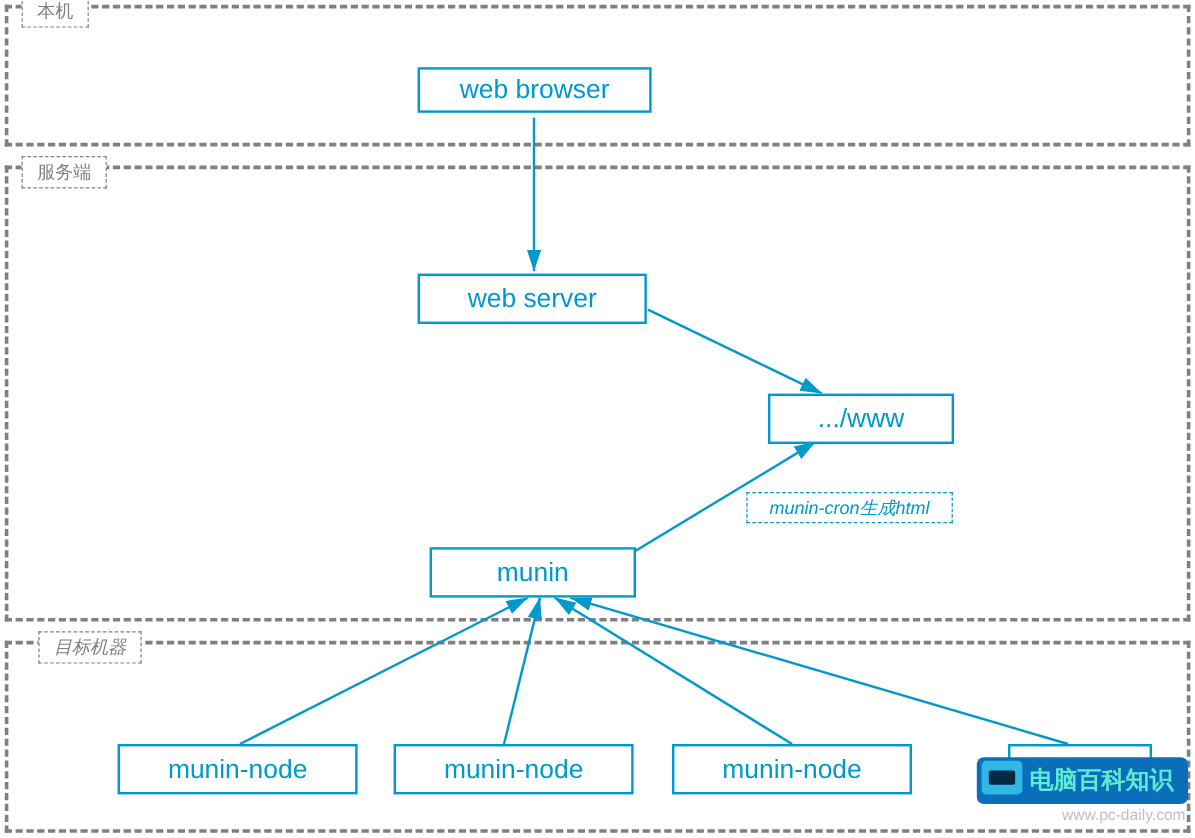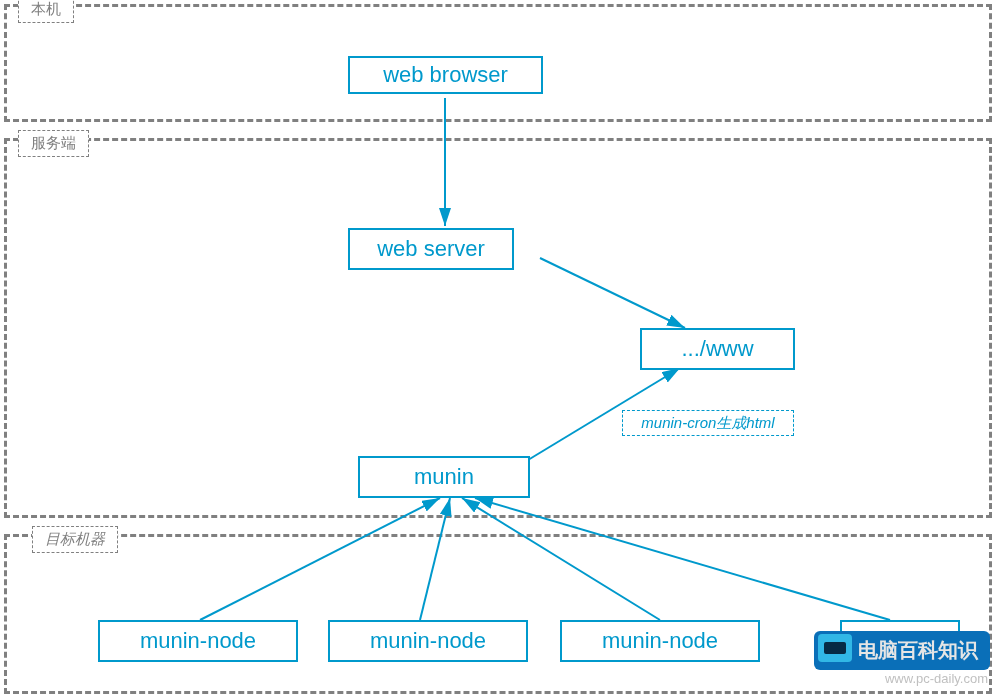--- a/index.html
+++ b/index.html
@@ -56,21 +56,21 @@
     left: 0; top: 0;
     width: 996px;
     height: 698px;
     pointer-events: none;
   }
   .watermark-badge {
     position: absolute;
     right: 6px;
     bottom: 28px;
     background: #0a6fb8;
-    color: #e5e5e5;
+    color: #5eead4;
     font-size: 20px;
     font-weight: bold;
     padding: 6px 12px 6px 44px;
     border-radius: 6px;
     display: flex;
     align-items: center;
   }
   .watermark-badge .wm-icon {
     position: absolute;
     left: 4px;
@@ -131,21 +131,21 @@
 
     <line x1="420" y1="620" x2="450" y2="498" stroke="#0099cc" stroke-width="2" marker-end="url(#arrow)"></line>
 
     <line x1="660" y1="620" x2="462" y2="498" stroke="#0099cc" stroke-width="2" marker-end="url(#arrow)"></line>
 
     <line x1="890" y1="620" x2="475" y2="498" stroke="#0099cc" stroke-width="2" marker-end="url(#arrow)"></line>
   </svg>
 
   <div class="node" style="left:348px; top:56px; width:195px; height:38px;">web browser</div>
 
-  <div class="node" style="left:348px; top:228px; width:166px; height:42px;">web server</div>
+  <div class="node" style="left:348px; top:228px; width:191px; height:42px;">web server</div>
 
   <div class="node" style="left:358px; top:456px; width:172px; height:42px;">munin</div>
 
   <div class="node" style="left:640px; top:328px; width:155px; height:42px;">.../www</div>
 
   <div class="note-box" style="left:622px; top:410px; width:172px; height:26px; border:1.5px dashed #0099cc; display:flex; align-items:center; justify-content:center;">munin-cron生成html</div>
 
   <div class="node" style="left:98px; top:620px; width:200px; height:42px;">munin-node</div>
 
   <div class="node" style="left:328px; top:620px; width:200px; height:42px;">munin-node</div>

